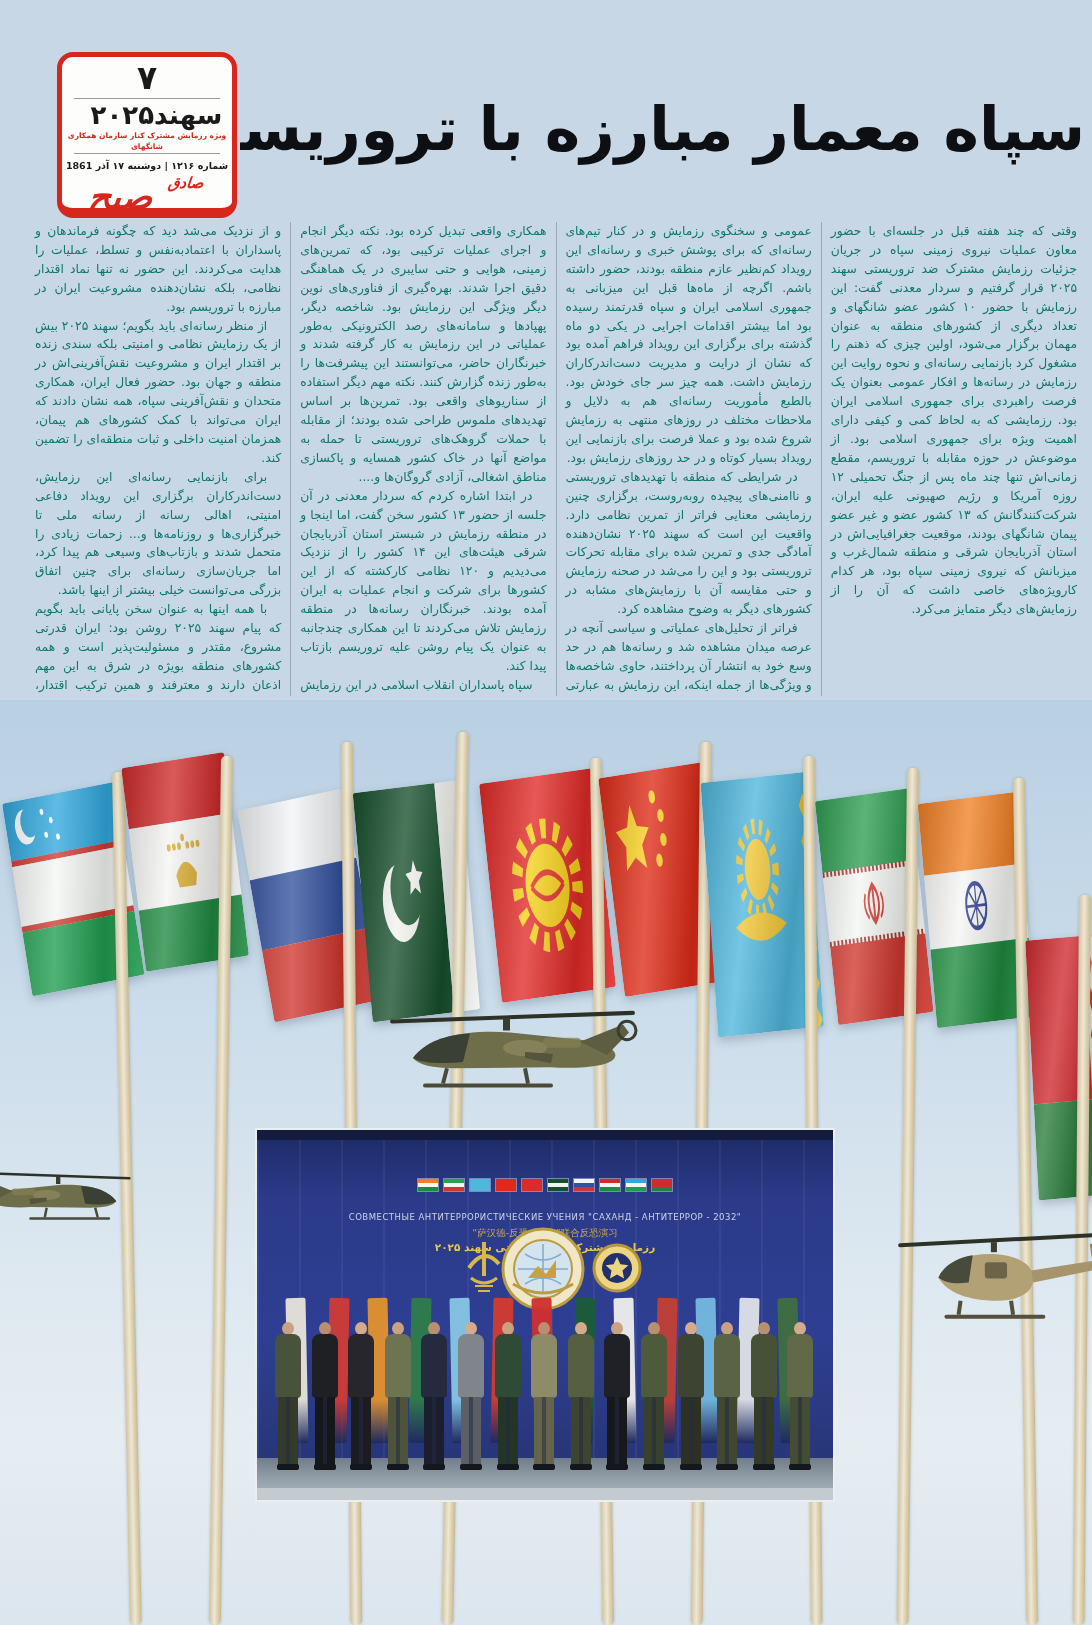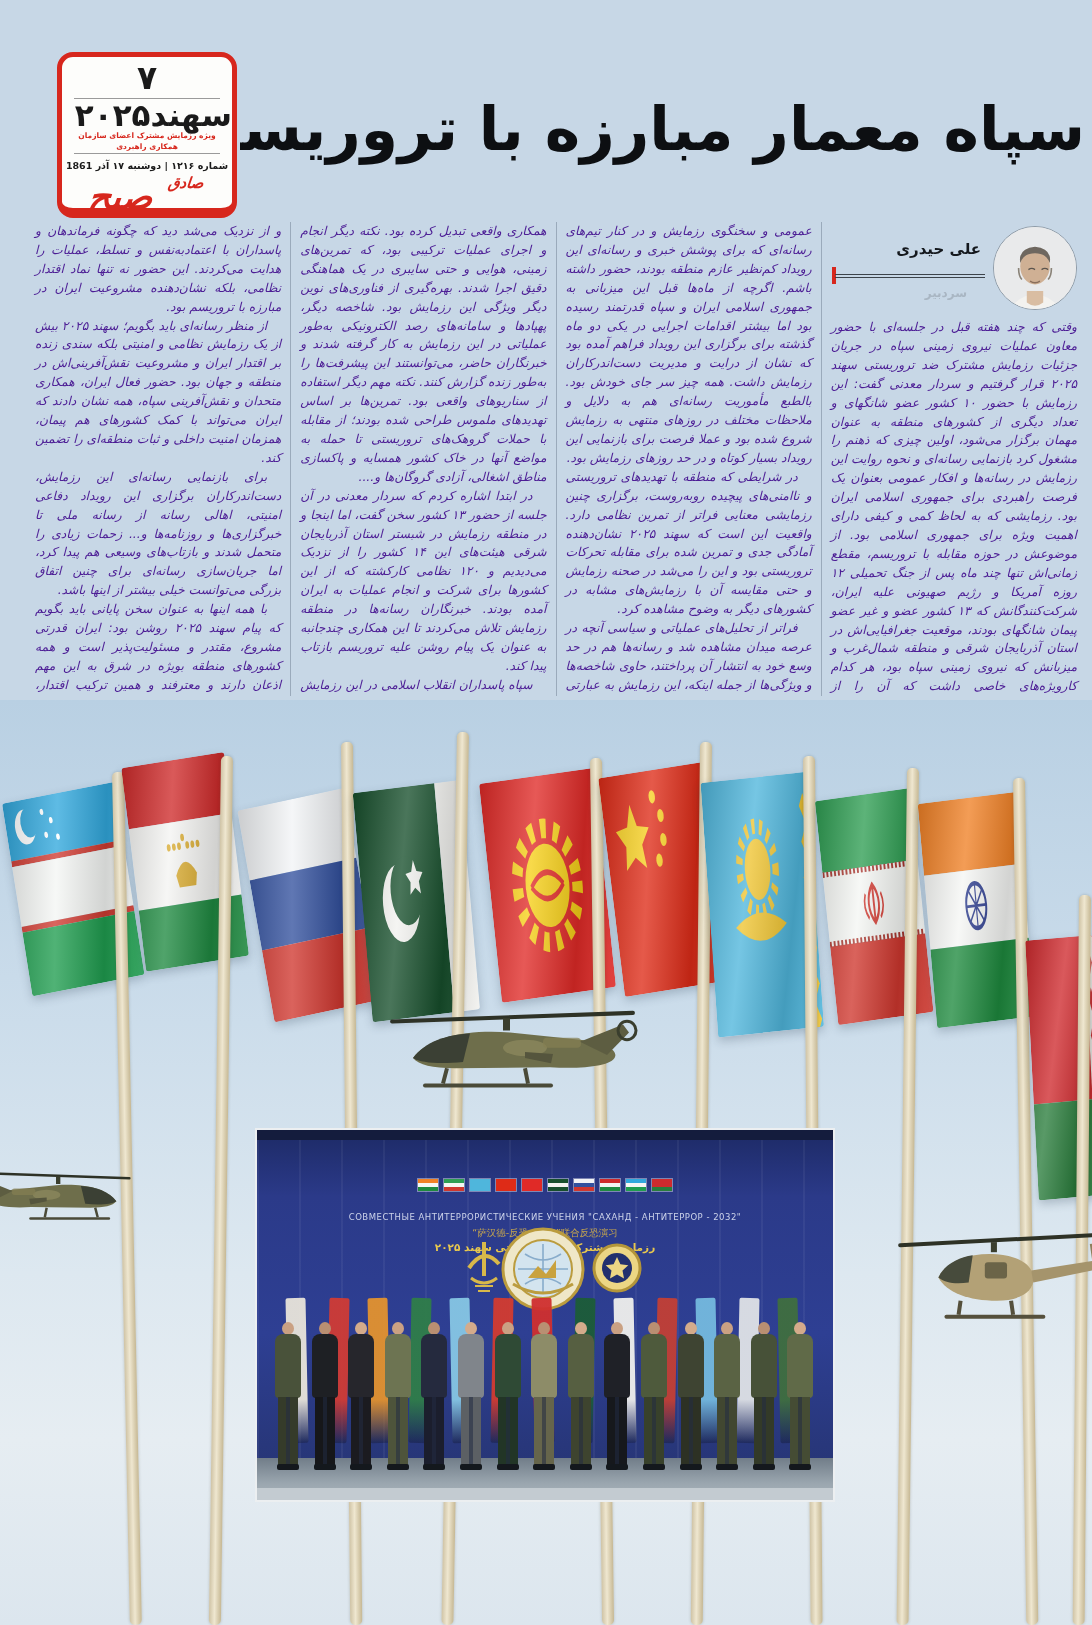--- a/index.html
+++ b/index.html
@@ -7,37 +7,37 @@
   #page{position:relative;width:1092px;height:1625px;margin:0 auto;overflow:hidden;
         background:#c7d7e6;font-family:"DejaVu Sans","Liberation Sans",sans-serif;}
   .abs{position:absolute;}
 
   
   #masthead{left:57px;top:52px;width:180px;height:166px;background:#fdfdfb;
     border:5px solid #d7271d;border-bottom-width:10px;border-radius:16px;
     text-align:center;direction:rtl;color:#1a1a1a;overflow:hidden;}
   #masthead .pnum{font-size:33px;font-weight:bold;line-height:38px;padding-top:2px;}
   #masthead .rule{border-top:1px solid #9a9a9a;margin:1px 12px;}
-  #masthead .etitle{font-size:31px;font-weight:bold;line-height:30px;margin-left:19px;}
+  #masthead .etitle{font-size:26px;font-weight:bold;line-height:30px;margin-left:19px;}
   #masthead .esub{color:#d7271d;font-size:7.5px;font-weight:bold;line-height:11px;padding:0 4px;}
   #masthead .issue{font-size:9.5px;font-weight:bold;line-height:17px;padding-top:2px;}
   #masthead .logo{position:relative;height:46px;color:#d7271d;font-style:italic;font-weight:bold;}
   #masthead .logo .big{position:absolute;left:26px;top:2px;font-size:36px;transform:skewX(-6deg);}
   #masthead .logo .small{position:absolute;right:28px;top:0;font-size:15px;transform:skewX(-6deg);}
 
   
   #headline{left:240px;right:7px;top:62px;height:140px;direction:rtl;text-align:right;
     font-size:60px;font-weight:bold;color:#0d0f12;white-space:nowrap;overflow:hidden;
     letter-spacing:-1px;line-height:135px;}
 
   
   #article{left:26px;top:222px;width:1060px;height:474px;display:flex;direction:rtl;overflow:hidden;}
   .col{flex:1 1 0;padding:0 9px;overflow:hidden;direction:rtl;}
   .col:not(:last-child){border-left:1px solid rgba(100,115,135,.45);}
-  .col p{margin:0;font-size:12.3px;line-height:18.9px;text-align:justify;color:#4c1d95;font-style:italic;}
+  .col p{margin:0;font-size:12.3px;line-height:18.9px;text-align:justify;color:#0f766e;}
   .col p + p{text-indent:14px;}
 
   
   #byline{position:relative;height:96px;direction:rtl;}
   #byline .portrait{position:absolute;left:auto;right:0;top:4px;width:84px;height:84px;border-radius:50%;
      overflow:hidden;background:#e6e8ea;border:1px solid #8d9aa6;}
   #byline .bname{position:absolute;right:96px;top:18px;font-size:15px;font-weight:bold;color:#14181d;}
   #byline .brole{position:absolute;right:110px;top:64px;font-size:12px;color:#a9b6c3;font-weight:bold;}
   #byline .bline{position:absolute;left:4px;right:92px;top:52px;height:4px;
      border-top:1.5px solid #3c434b;border-bottom:1.5px solid #3c434b;}
@@ -83,51 +83,33 @@
 </style>
 </head>
 <body>
 
 <div id="page">
 
   <div id="masthead" class="abs">
     <div class="pnum">۷</div>
     <div class="rule"></div>
     <div class="etitle">سهند۲۰۲۵</div>
-    <div class="esub">ویژه رزمایش مشترک اعضای سازمان همکاری راهبردی</div>
+    <div class="esub">ویژه رزمایش مشترک کنار سازمان همکاری شانگهای</div>
     <div class="rule"></div>
     <div class="issue">شماره ۱۲۱۶ | دوشنبه ۱۷ آذر 1861</div>
     <div class="logo">
       <span class="small">صادق</span>
       <span class="big">صبح</span>
     </div>
   </div>
 
   <div id="headline" class="abs">سپاه معمار مبارزه با تروریسم</div>
 
   <div id="article" class="abs">
       <div class="col">
-        <div id="byline" style="display: block;">
-    <div class="btick"></div>
-    <div class="bline"></div>
-    <div class="bname">علی حیدری</div>
-    <div class="brole">سردبیر</div>
-    <div class="portrait">
-      <svg viewBox="0 0 100 100">
-        <rect width="100" height="100" fill="#e9eaeb"></rect>
-        <path d="M18,100 Q50,64 82,100 Z" fill="#f3f2ef"></path>
-        <path d="M40,78 h20 v14 q-10,8 -20,0 Z" fill="#d9bda2"></path>
-        <ellipse cx="50" cy="48" rx="18" ry="22" fill="#cfb094"></ellipse>
-        <path d="M32,44 q-3,-18 18,-20 q21,2 18,20 q-4,-12 -18,-12 q-14,0 -18,12 Z" fill="#6e675f"></path>
-        <path d="M30,50 q0,10 4,14 M70,50 q0,10 -4,14" stroke="#8a8378" stroke-width="2" fill="none"></path>
-        <path d="M42,52 q4,-3 8,0 M58,52 q4,-3 8,0" stroke="#5c554e" stroke-width="1.6" fill="none"></path>
-        <path d="M44,66 q6,4 12,0" stroke="#8a6f5c" stroke-width="1.6" fill="none"></path>
-      </svg>
-    </div>
-  </div>
         <p>وقتی که چند هفته قبل در جلسه‌ای با حضور معاون عملیات نیروی زمینی سپاه در جریان جزئیات رزمایش مشترک ضد تروریستی سهند ۲۰۲۵ قرار گرفتیم و سردار معدنی گفت: این رزمایش با حضور ۱۰ کشور عضو شانگهای و تعداد دیگری از کشورهای منطقه به عنوان مهمان برگزار می‌شود، اولین چیزی که ذهنم را مشغول کرد بازنمایی رسانه‌ای و نحوه روایت این رزمایش در رسانه‌ها و افکار عمومی بعنوان یک فرصت راهبردی برای جمهوری اسلامی ایران بود. رزمایشی که به لحاظ کمی و کیفی دارای اهمیت ویژه برای جمهوری اسلامی بود. از موضوعش در حوزه مقابله با تروریسم، مقطع زمانی‌اش تنها چند ماه پس از جنگ تحمیلی ۱۲ روزه آمریکا و رژیم صهیونی علیه ایران، شرکت‌کنندگانش که ۱۳ کشور عضو و غیر عضو پیمان شانگهای بودند، موقعیت جغرافیایی‌اش در استان آذربایجان شرقی و منطقه شمال‌غرب و میزبانش که نیروی زمینی سپاه بود، هر کدام کارویژه‌های خاصی داشت که آن را از رزمایش‌های دیگر متمایز می‌کرد.</p>
       </div>
       <div class="col">
         <p>عمومی و سخنگوی رزمایش و در کنار تیم‌های رسانه‌ای که برای پوشش خبری و رسانه‌ای این رویداد کم‌نظیر عازم منطقه بودند، حضور داشته باشم. اگرچه از ماه‌ها قبل این میزبانی به جمهوری اسلامی ایران و سپاه قدرتمند رسیده بود اما بیشتر اقدامات اجرایی در یکی دو ماه گذشته برای برگزاری این رویداد فراهم آمده بود که نشان از درایت و مدیریت دست‌اندرکاران رزمایش داشت. همه چیز سر جای خودش بود. بالطبع مأموریت رسانه‌ای هم به دلایل و ملاحظات مختلف در روزهای منتهی به رزمایش شروع شده بود و عملا فرصت برای بازنمایی این رویداد بسیار کوتاه و در حد روزهای رزمایش بود.</p>
         <p>در شرایطی که منطقه با تهدیدهای تروریستی و ناامنی‌های پیچیده روبه‌روست، برگزاری چنین رزمایشی معنایی فراتر از تمرین نظامی دارد. واقعیت این است که سهند ۲۰۲۵ نشان‌دهنده آمادگی جدی و تمرین شده برای مقابله تحرکات تروریستی بود و این را می‌شد در صحنه رزمایش و حتی مقایسه آن با رزمایش‌های مشابه در کشورهای دیگر به وضوح مشاهده کرد.</p>
         <p>فراتر از تحلیل‌های عملیاتی و سیاسی آنچه در عرصه میدان مشاهده شد و رسانه‌ها هم در حد وسع خود به انتشار آن پرداختند، حاوی شاخصه‌ها و ویژگی‌ها از جمله اینکه، این رزمایش به عبارتی چندملیتی بود، حضور نیروهای کشورهای مختلف، فضای رزمایش را به صحنه‌ای از</p>
       </div>
       <div class="col">
         <p>همکاری واقعی تبدیل کرده بود. نکته دیگر انجام و اجرای عملیات ترکیبی بود، که تمرین‌های زمینی، هوایی و حتی سایبری در یک هماهنگی دقیق اجرا شدند. بهره‌گیری از فناوری‌های نوین دیگر ویژگی این رزمایش بود. شاخصه دیگر، پهپادها و سامانه‌های رصد الکترونیکی به‌طور عملیاتی در این رزمایش به کار گرفته شدند و خبرنگاران حاضر، می‌توانستند این پیشرفت‌ها را به‌طور زنده گزارش کنند. نکته مهم دیگر استفاده از سناریوهای واقعی بود. تمرین‌ها بر اساس تهدیدهای ملموس طراحی شده بودند؛ از مقابله با حملات گروهک‌های تروریستی تا حمله به مواضع آنها در خاک کشور همسایه و پاکسازی مناطق اشغالی، آزادی گروگان‌ها و....</p>
         <p>در ابتدا اشاره کردم که سردار معدنی در آن جلسه از حضور ۱۳ کشور سخن گفت، اما اینجا و در منطقه رزمایش در شبستر استان آذربایجان شرقی هیئت‌های این ۱۴ کشور را از نزدیک می‌دیدیم و ۱۲۰ نظامی کارکشته که از این کشورها برای شرکت و انجام عملیات به ایران آمده بودند. خبرنگاران رسانه‌ها در منطقه رزمایش تلاش می‌کردند تا این همکاری چندجانبه به عنوان یک پیام روشن علیه تروریسم بازتاب پیدا کند.</p>

